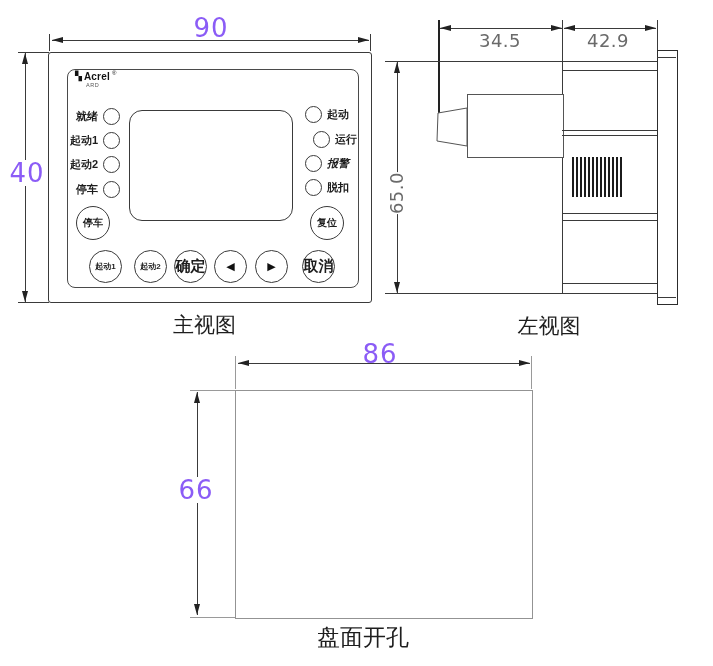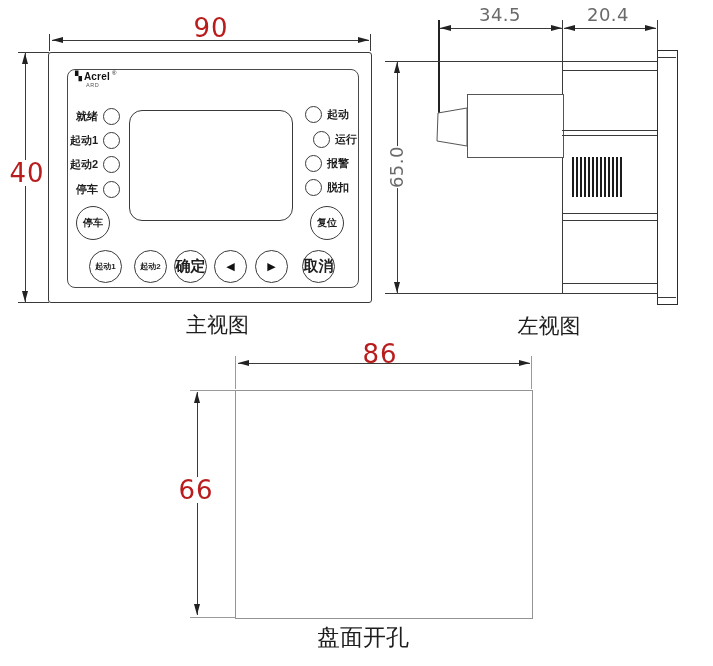--- a/index.html
+++ b/index.html
@@ -1,23 +1,23 @@
 <!DOCTYPE html>
 <html><head>
 <meta charset="utf-8">
 <style>
   html,body{margin:0;padding:0;background:#fff;}
   body{font-family:"Liberation Sans","DejaVu Sans",sans-serif;}
   #canvas{position:relative;width:713px;height:666px;background:#ffffff;overflow:hidden;}
   .hline{position:absolute;height:1px;background:#3a3a3a;}
   .vline{position:absolute;width:1px;background:#3a3a3a;}
   .gline{background:#9a9a9a;}
-  .dim-text{position:absolute;color:#b91c1c;font-family:"DejaVu Sans",sans-serif;font-weight:400;text-align:center;letter-spacing:1px;}
+  .dim-text{position:absolute;color:#8b5cf6;font-family:"DejaVu Sans",sans-serif;font-weight:400;text-align:center;letter-spacing:1px;}
   .dim-big{font-size:26px;line-height:26px;}
-  .dim-mid{font-size:18px;line-height:18px;letter-spacing:0.5px;color:#6a6a6a;}
+  .dim-mid{font-size:18px;line-height:18px;letter-spacing:0.5px;color:#6a6a6a;margin-top:26px;}
   .arrow{position:absolute;width:0;height:0;}
   .arr-l{border-top:3.5px solid transparent;border-bottom:3.5px solid transparent;border-right:11px solid #222;}
   .arr-r{border-top:3.5px solid transparent;border-bottom:3.5px solid transparent;border-left:11px solid #222;}
   .arr-u{border-left:3.5px solid transparent;border-right:3.5px solid transparent;border-bottom:11px solid #222;}
   .arr-d{border-left:3.5px solid transparent;border-right:3.5px solid transparent;border-top:11px solid #222;}
   .caption{position:absolute;color:#1e1e1e;font-size:21px;text-align:center;font-family:"Liberation Serif","DejaVu Serif",serif;}
   
   .fv-outer{position:absolute;left:48px;top:52px;width:322px;height:249px;border:1px solid #3a3a3a;border-radius:3px;}
   .fv-inner{position:absolute;left:67px;top:69px;width:290px;height:217px;border:1px solid #4a4a4a;border-radius:8px;}
   .fv-screen{position:absolute;left:129px;top:110px;width:162px;height:109px;border:1.2px solid #3a3a3a;border-radius:13px;background:#fff;}
@@ -98,21 +98,21 @@
     </div>
 
     <div class="led-row right" style="top:105px;">
       <span class="led-dot"></span>
       <span class="led-label">起动</span>
     </div>
     <div class="led-row right" style="top:130px;justify-content:center;">
       <span class="led-dot"></span>
       <span class="led-label">运行</span>
     </div>
-    <div class="led-row right" style="top:154px;">
+    <div class="led-row right" style="top:154px;font-style:italic;">
       <span class="led-dot"></span>
       <span class="led-label">报警</span>
     </div>
     <div class="led-row right" style="top:178px;">
       <span class="led-dot"></span>
       <span class="led-label">脱扣</span>
     </div>
 
     <div class="btn btn-big" style="left:76px;top:206px;">
       <span>停车</span>
@@ -132,38 +132,38 @@
     <div class="btn btn-row btn-arrow" style="left:214px;top:250px;">
       <span>◀</span>
     </div>
     <div class="btn btn-row btn-arrow" style="left:255px;top:250px;">
       <span>▶</span>
     </div>
     <div class="btn btn-row" style="left:302px;top:250px;">
       <span>取消</span>
     </div>
 
-    <div class="caption" style="left:165px;top:311px;width:105px;">主视图</div>
+    <div class="caption" style="left:152px;top:311px;width:105px;">主视图</div>
   </div>
 
   <div>
 
     <div class="vline" style="left:438px;top:20px;height:93px;width:1.6px;background:#222;"></div>
     <div class="vline" style="left:562px;top:20px;height:41px;"></div>
     <div class="vline" style="left:657px;top:20px;height:30px;"></div>
 
     <div class="hline" style="left:440px;top:28px;width:122px;"></div>
     <div class="arrow arr-l" style="left:440px;top:25px;"></div>
     <div class="arrow arr-r" style="left:551px;top:25px;"></div>
     <div class="dim-text dim-mid" style="left:470px;top:6px;width:60px;">34.5</div>
 
     <div class="hline" style="left:564px;top:28px;width:92px;"></div>
     <div class="arrow arr-l" style="left:564px;top:25px;"></div>
     <div class="arrow arr-r" style="left:645px;top:25px;"></div>
-    <div class="dim-text dim-mid" style="left:578px;top:6px;width:60px;">20.4</div>
+    <div class="dim-text dim-mid" style="left:578px;top:6px;width:60px;">42.9</div>
 
     <div class="vline" style="left:397px;top:62px;height:231px;"></div>
     <div class="arrow arr-u" style="left:394px;top:62px;"></div>
     <div class="arrow arr-d" style="left:394px;top:282px;"></div>
     <div class="dim-text dim-mid dim-vert white-bg" style="left:388px;top:146px;">65.0</div>
 
     <div class="hline" style="left:385px;top:61px;width:272px;"></div>
     <div class="hline" style="left:385px;top:293px;width:272px;"></div>
     <div class="vline" style="left:562px;top:61px;height:233px;"></div>
 

